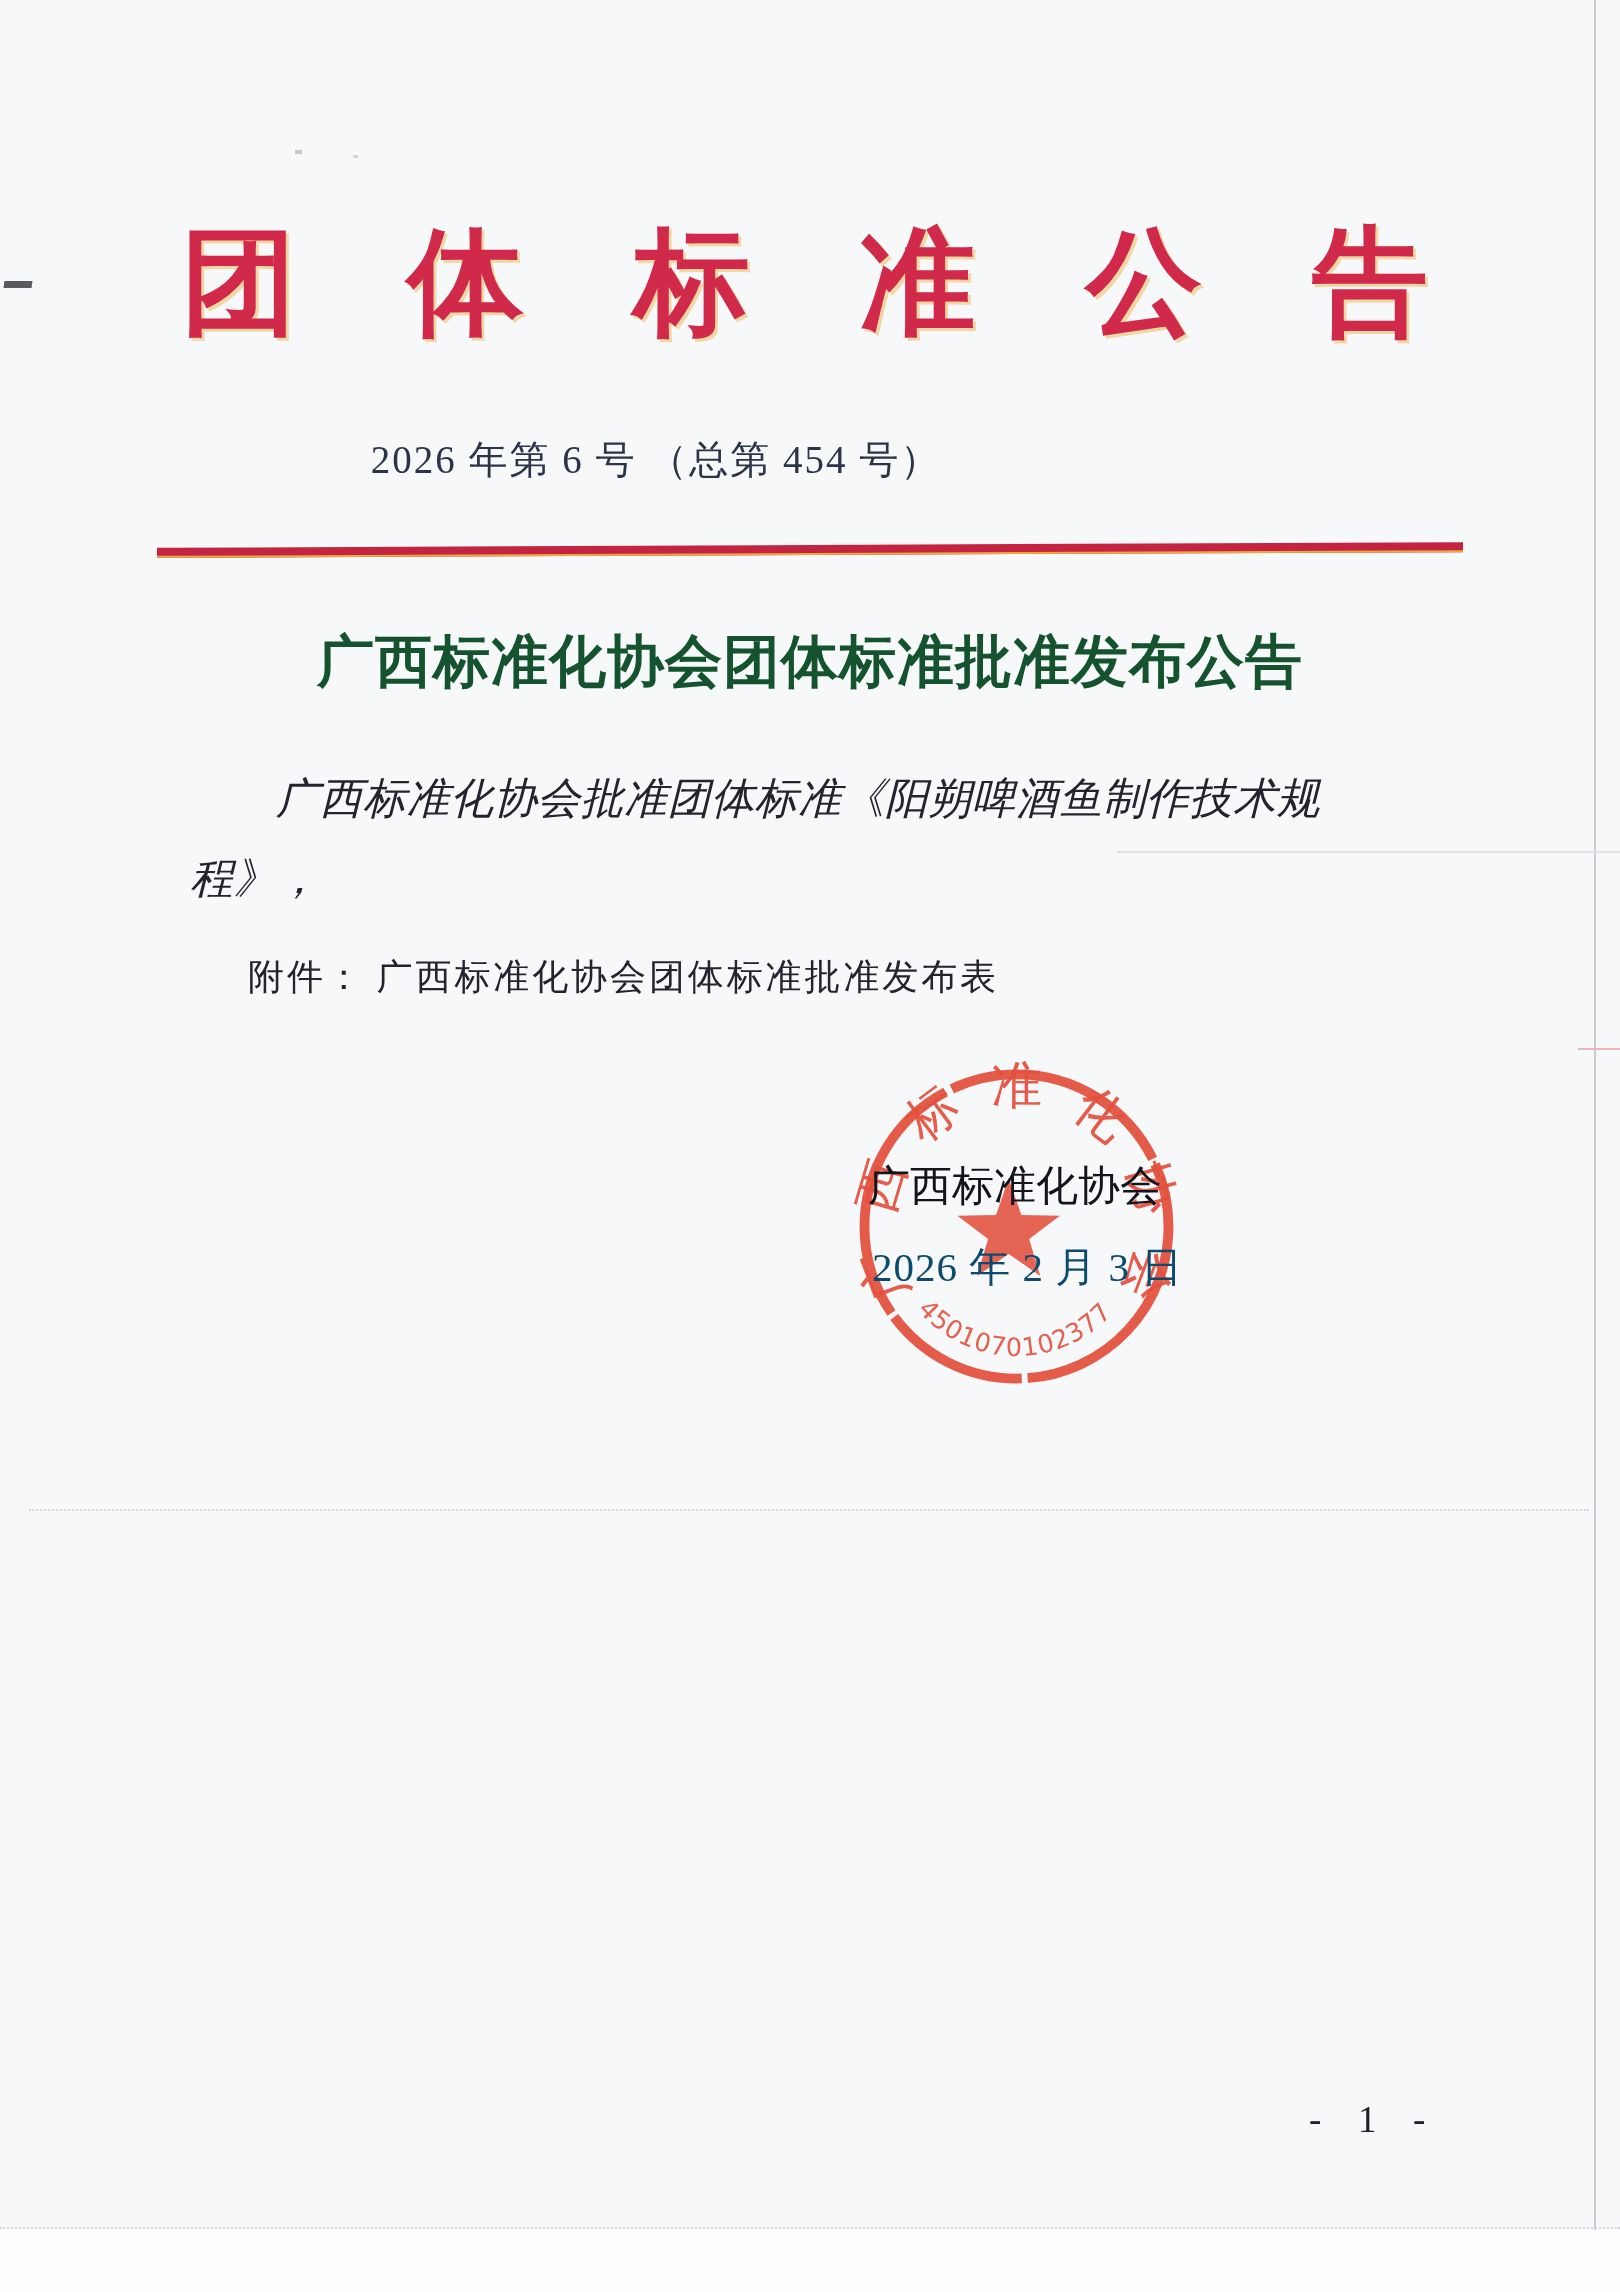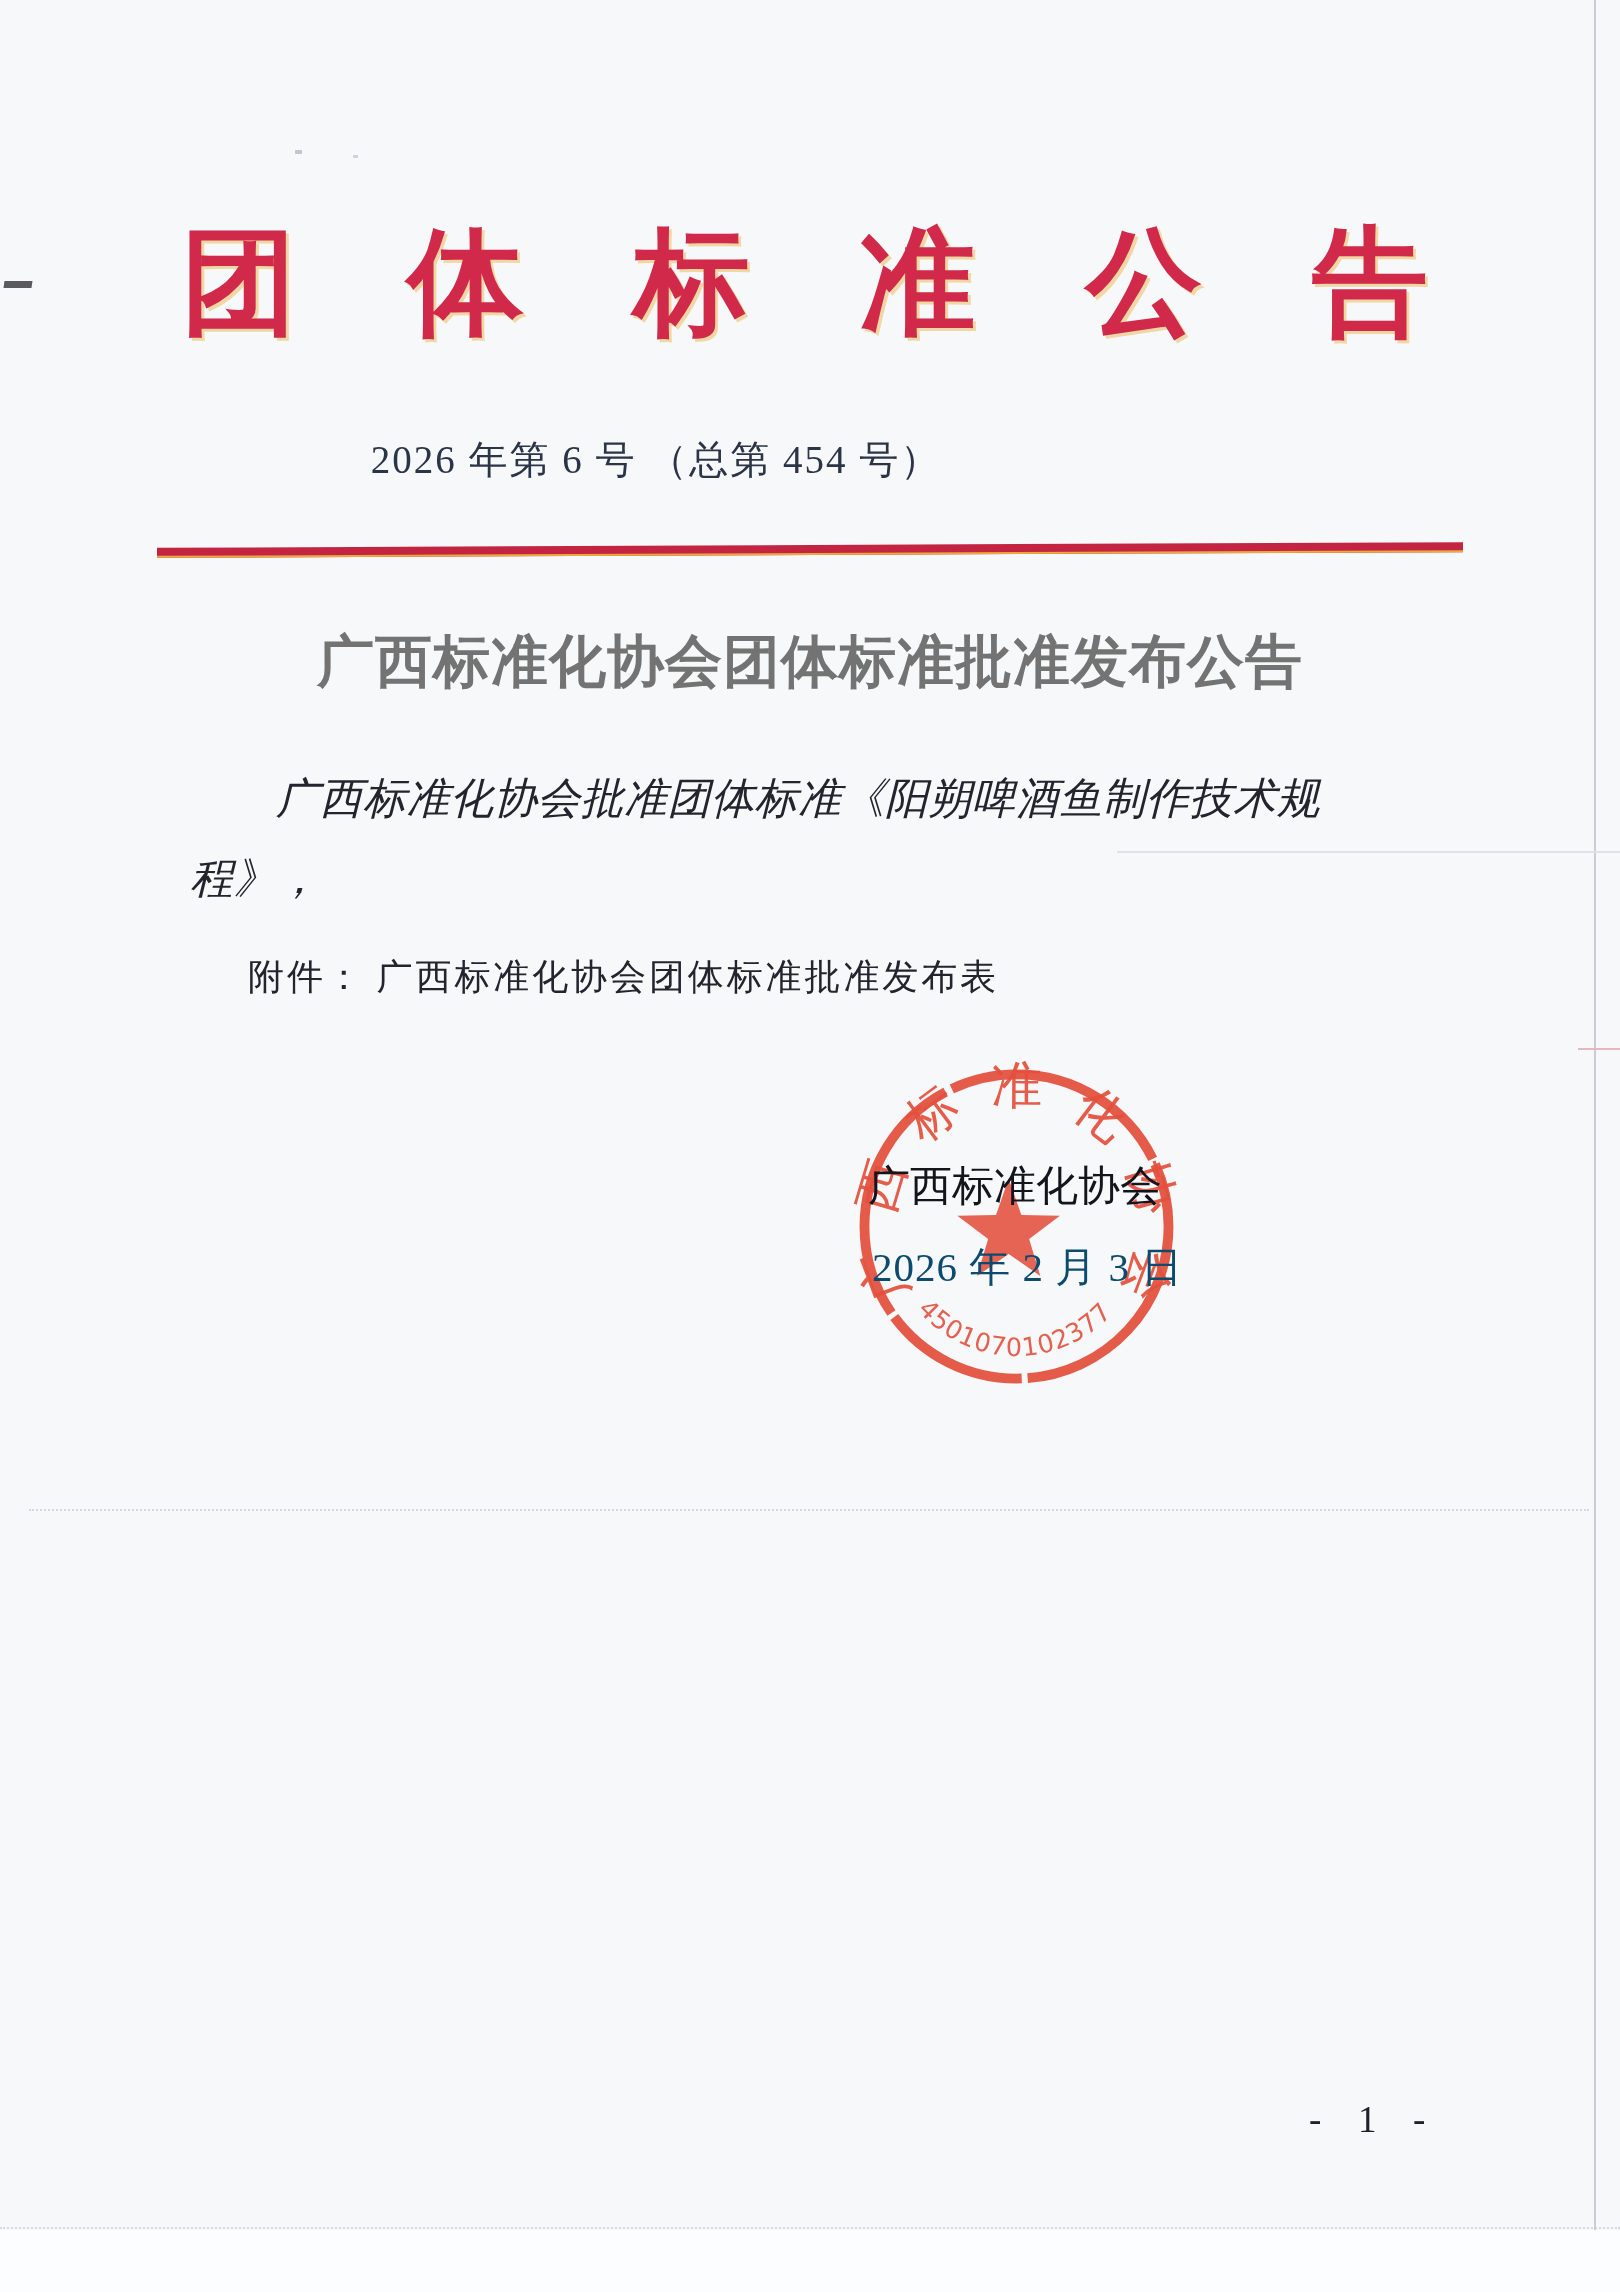--- a/index.html
+++ b/index.html
@@ -37,21 +37,21 @@
   
   .rule{
     position:absolute;left:157px;top:545px;width:1306px;height:7.8px;
     background:#c32442;border-bottom:2.9px solid #eda93f;
     transform:rotate(-0.25deg);
   }
   
   .heading{
     position:absolute;left:0;top:629px;width:1620px;
     text-align:center;font-size:57px;line-height:1.15;font-weight:700;
-    color:#737373;letter-spacing:1px;
+    color:#14532d;letter-spacing:1px;
   }
   
   .body-text{
     position:absolute;left:176px;top:745px;width:1284px;
     font-size:43px;line-height:80px;color:#23242e;letter-spacing:0.5px;
   }
   .body-text p{margin:14px;font-style:italic;}
   .body-text p.indent{text-indent:2em;}
   .attachment{
     position:absolute;left:176px;top:956px;width:1284px;

